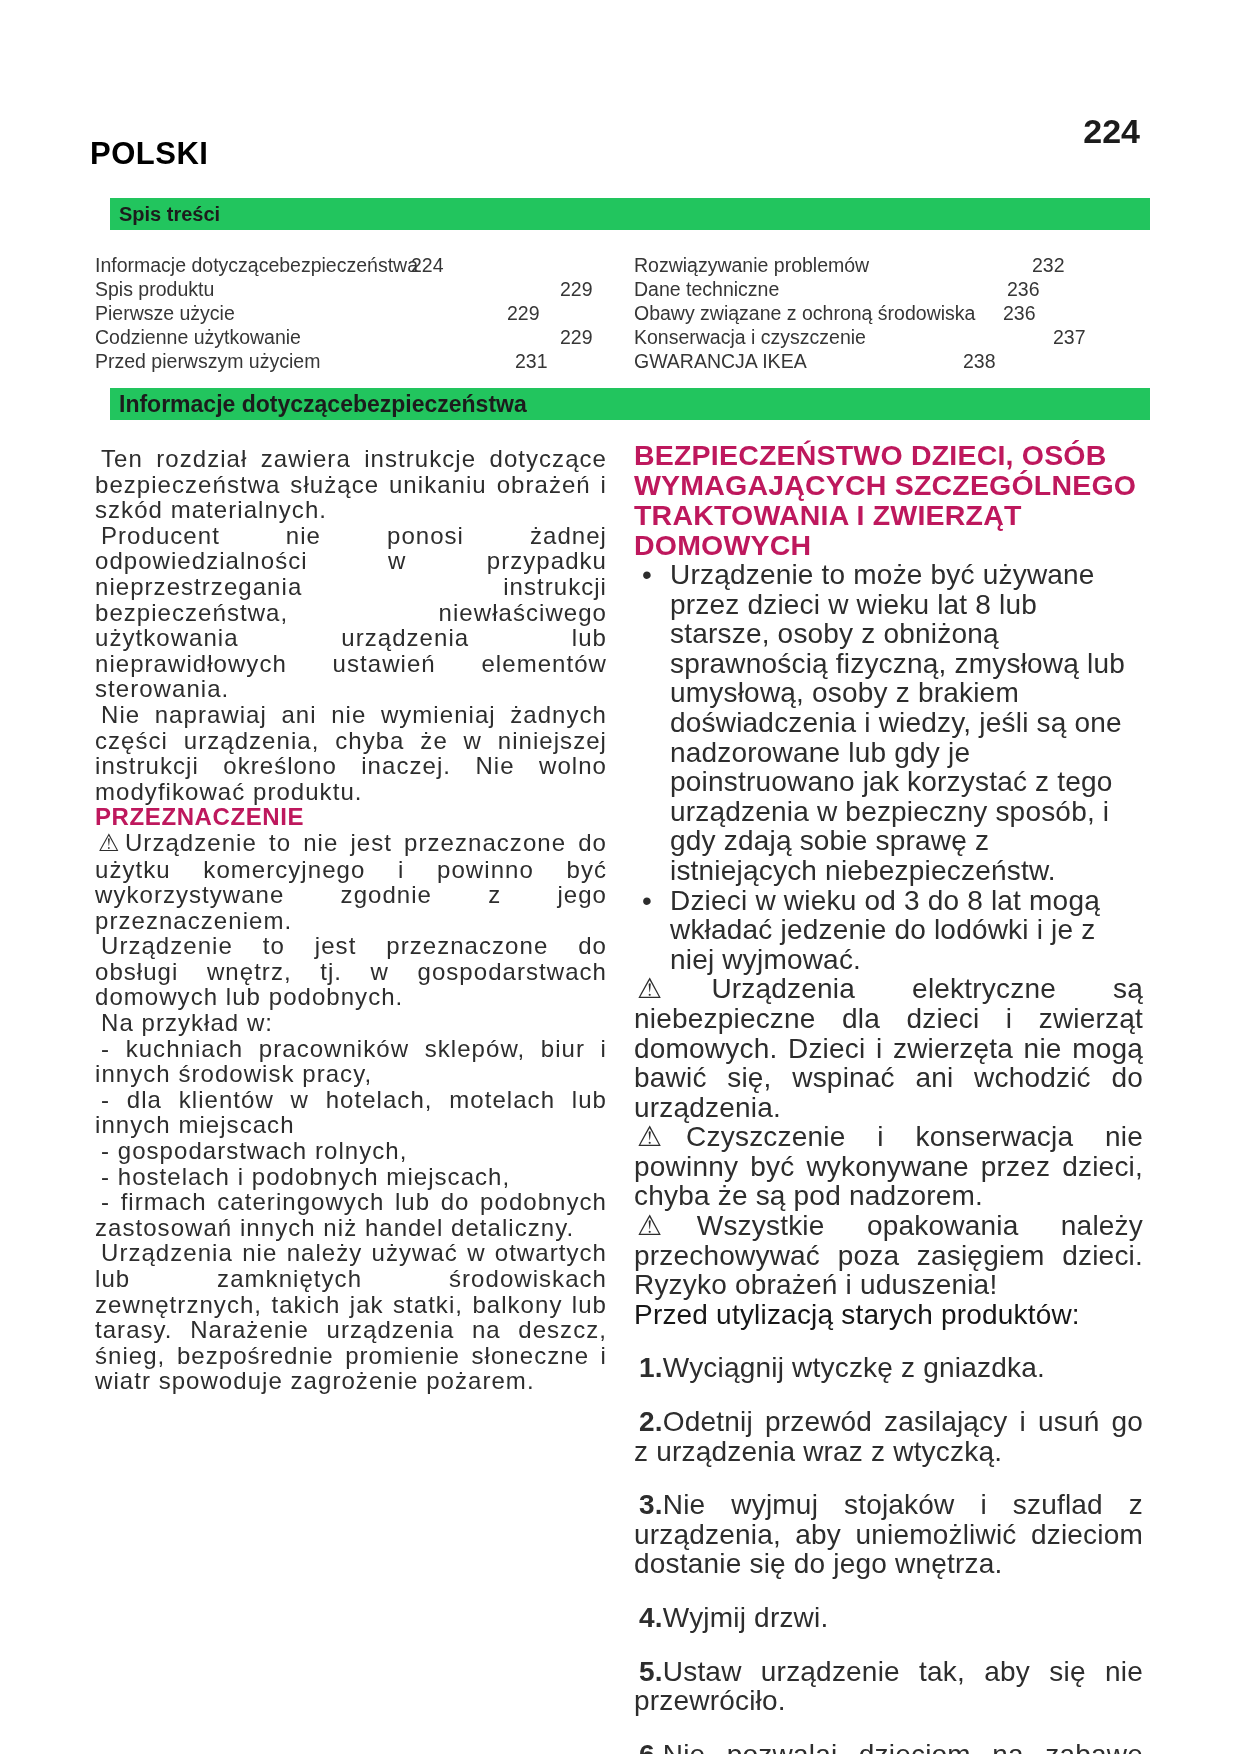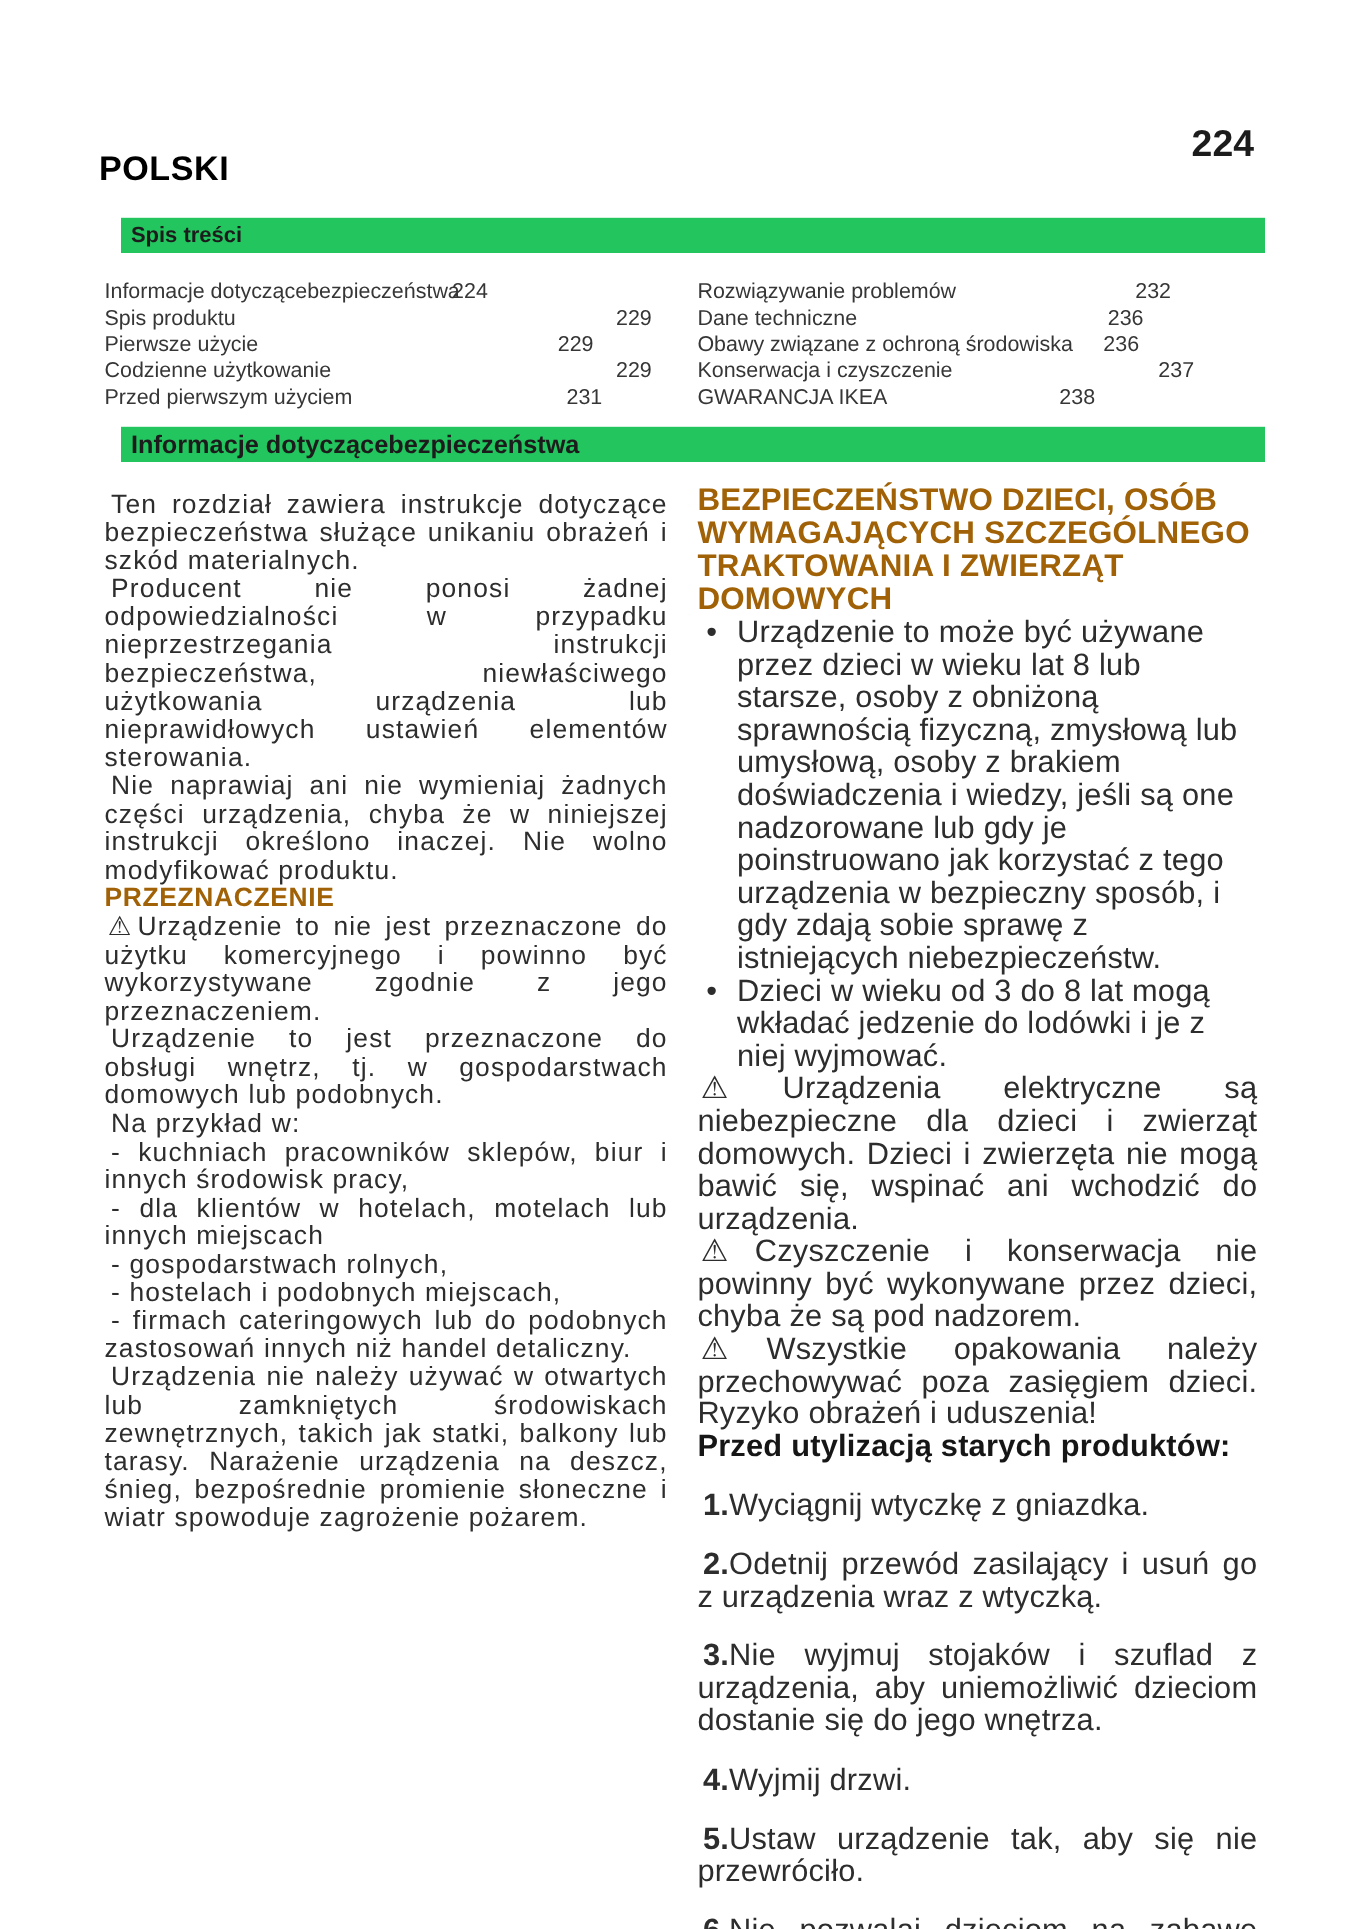--- a/index.html
+++ b/index.html
@@ -55,25 +55,25 @@
     position:absolute; left:95px; top:446px; width:512px;
     font-size:24px; line-height:25.6px; letter-spacing:1.05px;
   }
   #col-right {
     position:absolute; left:634px; top:440px; width:509px;
     font-size:28px; line-height:29.6px; letter-spacing:0.2px;
   }
   .blk { margin:0; text-align:justify; }
   .blk.p { text-indent:6px; }
   .blk.heading {
-    font-weight:bold; text-align:left; color:#a16207; text-indent:0;
+    font-weight:bold; text-align:left; color:#be185d; text-indent:0;
   }
   #col-left .blk.heading { letter-spacing:0.6px; }
   #col-right .blk.heading { font-size:28.5px; line-height:30px; text-align:left; }
-  .blk.subheading { font-weight:bold; text-align:left; color:#161616; }
+  .blk.subheading { font-weight:normal; text-align:left; color:#161616; }
   .blk.bullet {
     position:relative; padding-left:36px; text-align:left; box-sizing:border-box;
   }
   .blk.bullet .bullet-mark { position:absolute; left:8px; top:0; }
   .blk.warning { text-indent:0; }
   .warn-icon { font-family:"DejaVu Sans", sans-serif; padding-left:3px; }
   .blk.numbered { text-indent:5px;margin-top:24px; }
   .blk.numbered .item-num { font-weight:bold; }
 </style>
 </head>

